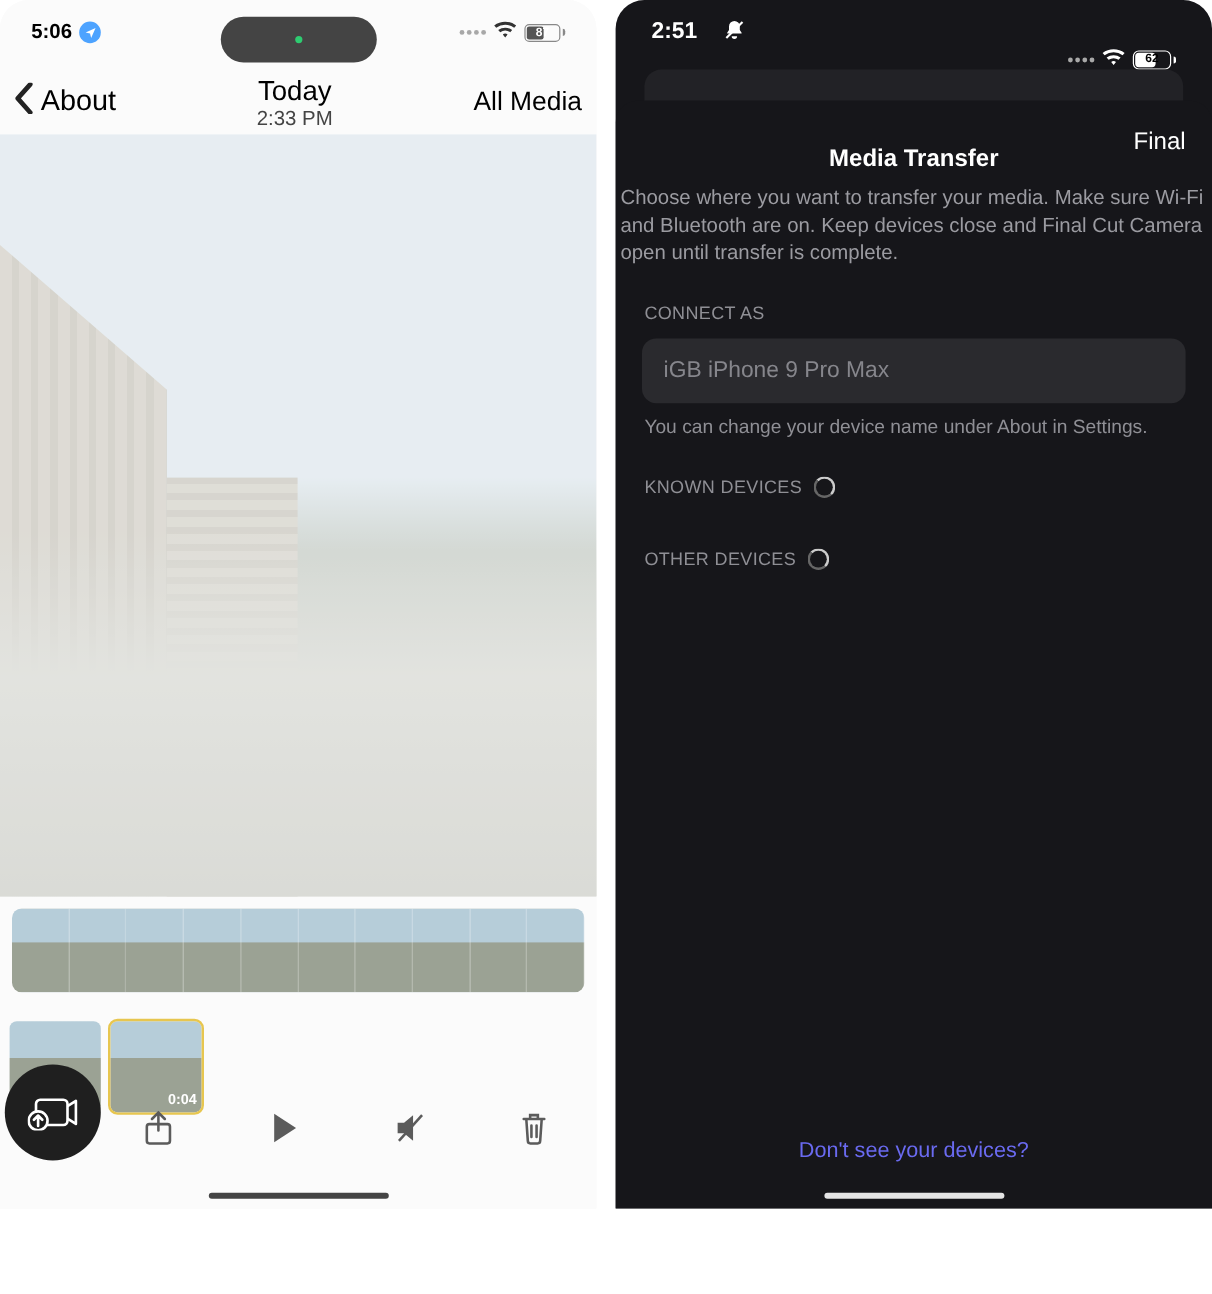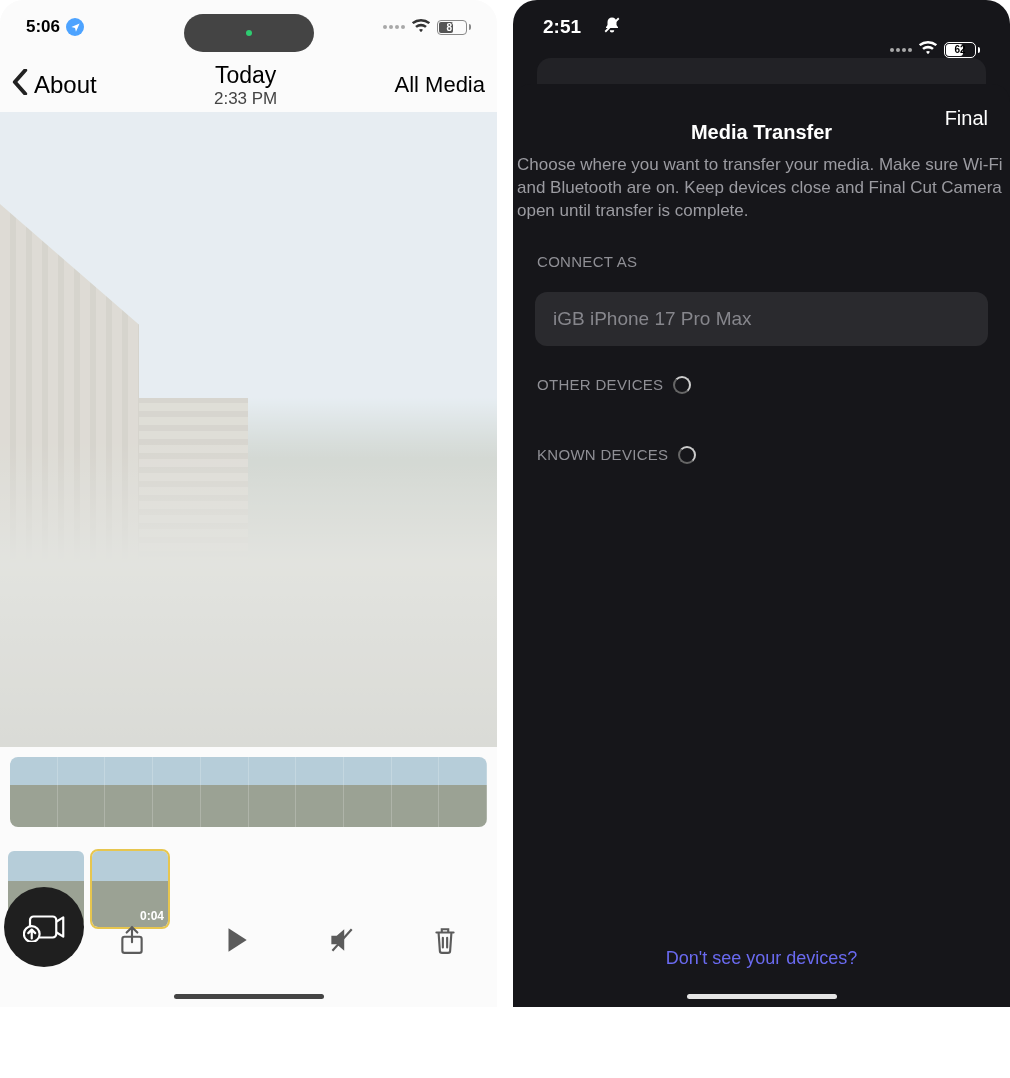--- a/index.html
+++ b/index.html
@@ -77,21 +77,21 @@
   .r-bat-text { position:absolute; left:0; right:0; text-align:center; font-size:10px; font-weight:700; color:#000; }
 
   .sheet-tab { position:absolute; top:58px; left:24px; right:24px; height:26px; background:#222226; border-radius:14px 14px 0 0; }
 
   .sheet { position:absolute; top:84px; left:0; right:0; bottom:0; background:#16161a; border-radius:18px 18px 0 0; padding-top:12px; }
   .sheet-head { position:relative; height:44px; display:flex; align-items:center; justify-content:center; }
   .sheet-title { color:#fff; font-size:20px; font-weight:600;margin-top:28px; }
   .done { position:absolute; right:22px; color:#fff; font-size:20px; }
   .desc { color:#9b9ba1; font-size:17px; line-height:1.35; padding: 14px 4px 0; }
 
-  .sect-label { color:#8f8f95; font-size:15px; letter-spacing:0.3px; padding: 30px 24px 22px; display:flex; align-items:center; gap:10px; }
+  .sect-label { color:#8f8f95; font-size:15px; letter-spacing:0.3px; padding: 30px 24px 12px; display:flex; align-items:center; gap:10px; }
   .field { margin: 0 22px; background:#2a2a2e; border-radius:12px; padding:16px 18px; color:#86868c; font-size:19px; }
   .hint { color:#8f8f95; font-size:16px; line-height:1.35; padding: 10px 24px 0; }
 
   .spinner { width:18px; height:18px; border:2px solid #666; border-top-color:#ccc; border-right-color:#ccc; border-radius:50%; display:inline-block; }
 
   .help-link { position:absolute; bottom:38px; left:0; right:0; text-align:center; color:#6a6af0; font-size:18px;margin-top:32px; }
   .r-home { position:absolute; bottom:8px; left:50%; transform:translateX(-50%); width:150px; height:5px; border-radius:3px; background:#e5e5e5; }
 </style>
 </head>
 <body>
@@ -254,29 +254,30 @@
     <div class="sheet-tab"></div>
 
     <div class="sheet">
       <div class="sheet-head">
         <span class="sheet-title">Media Transfer</span>
         <span class="done">Final</span>
       </div>
       <div class="desc">Choose where you want to transfer your media. Make sure Wi-Fi and Bluetooth are on. Keep devices close and Final Cut Camera open until transfer is complete.</div>
 
       <div class="sect-label">CONNECT AS</div>
-      <div class="field">iGB iPhone 17 Pro Max</div>
+      <div class="field">iGB iPhone 9 Pro Max</div>
+      <div class="hint">You can change your device name under About in Settings.</div>
+
+      <div class="sect-label">
+        <span>KNOWN DEVICES</span>
+        <span class="spinner"></span>
+      </div>
 
       <div class="sect-label">
         <span>OTHER DEVICES</span>
-        <span class="spinner"></span>
-      </div>
-
-      <div class="sect-label">
-        <span>KNOWN DEVICES</span>
         <span class="spinner"></span>
       </div>
 
       <div class="help-link">Don't see your devices?</div>
       <div class="r-home"></div>
     </div>
   </div>
 
 </div>
 

